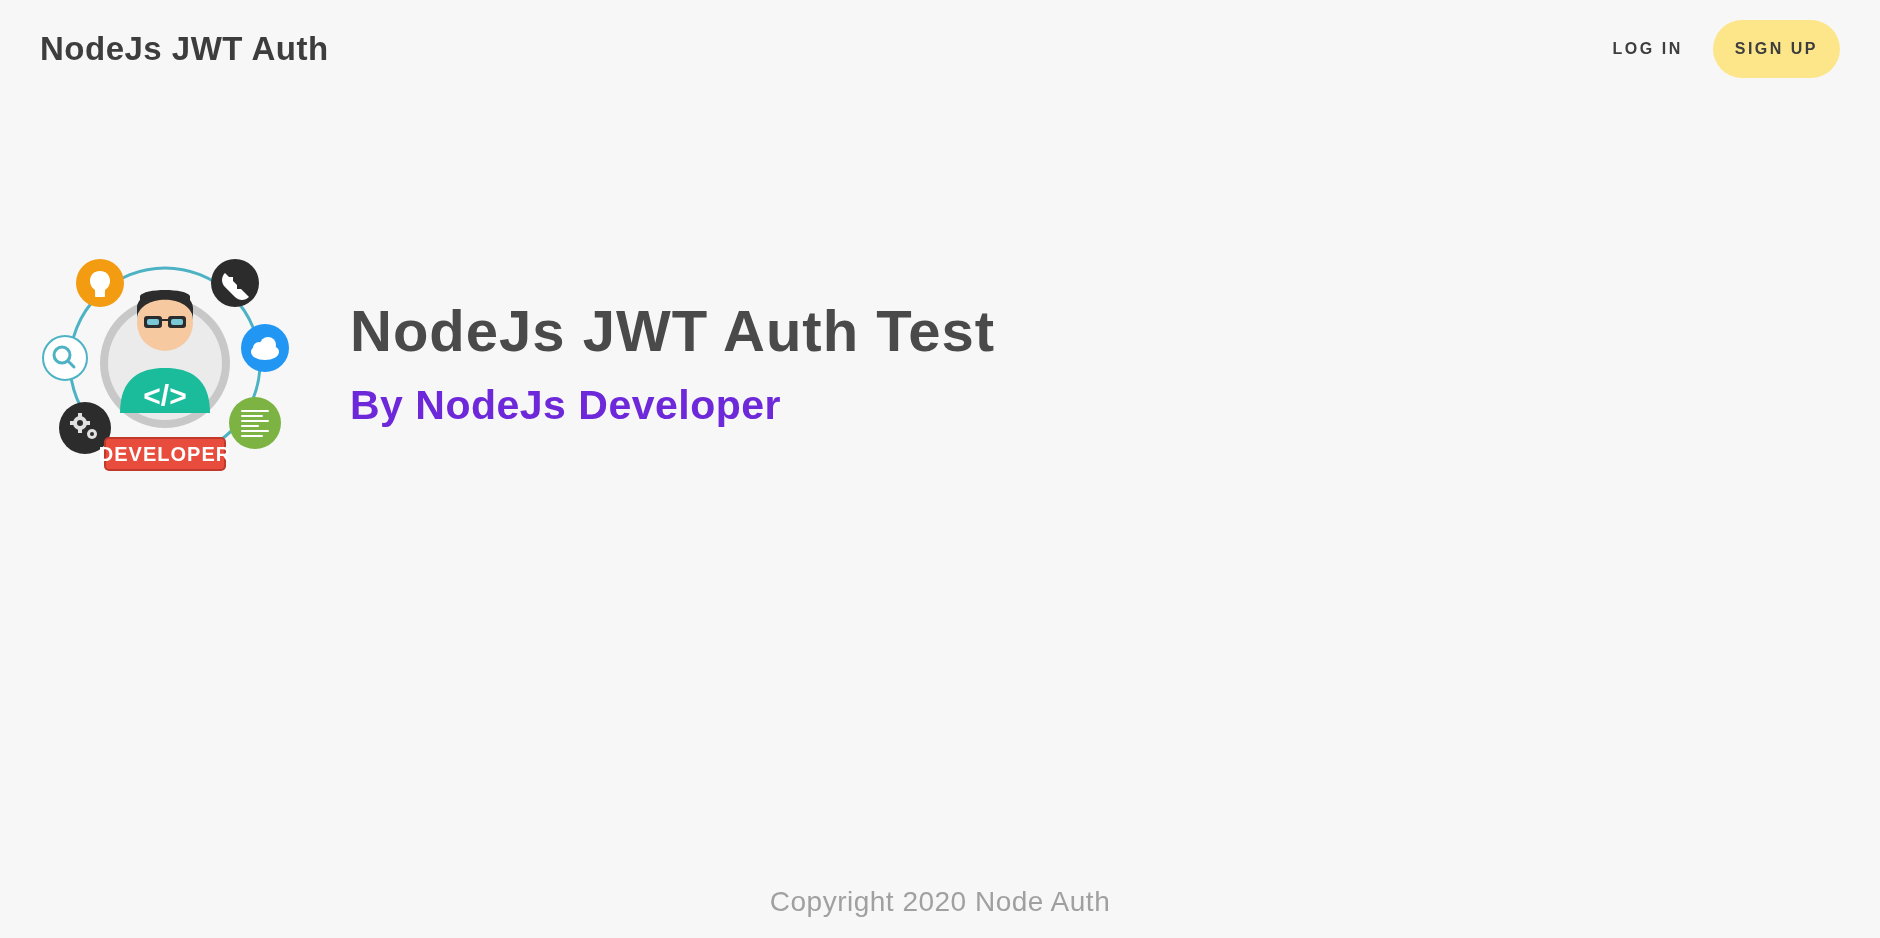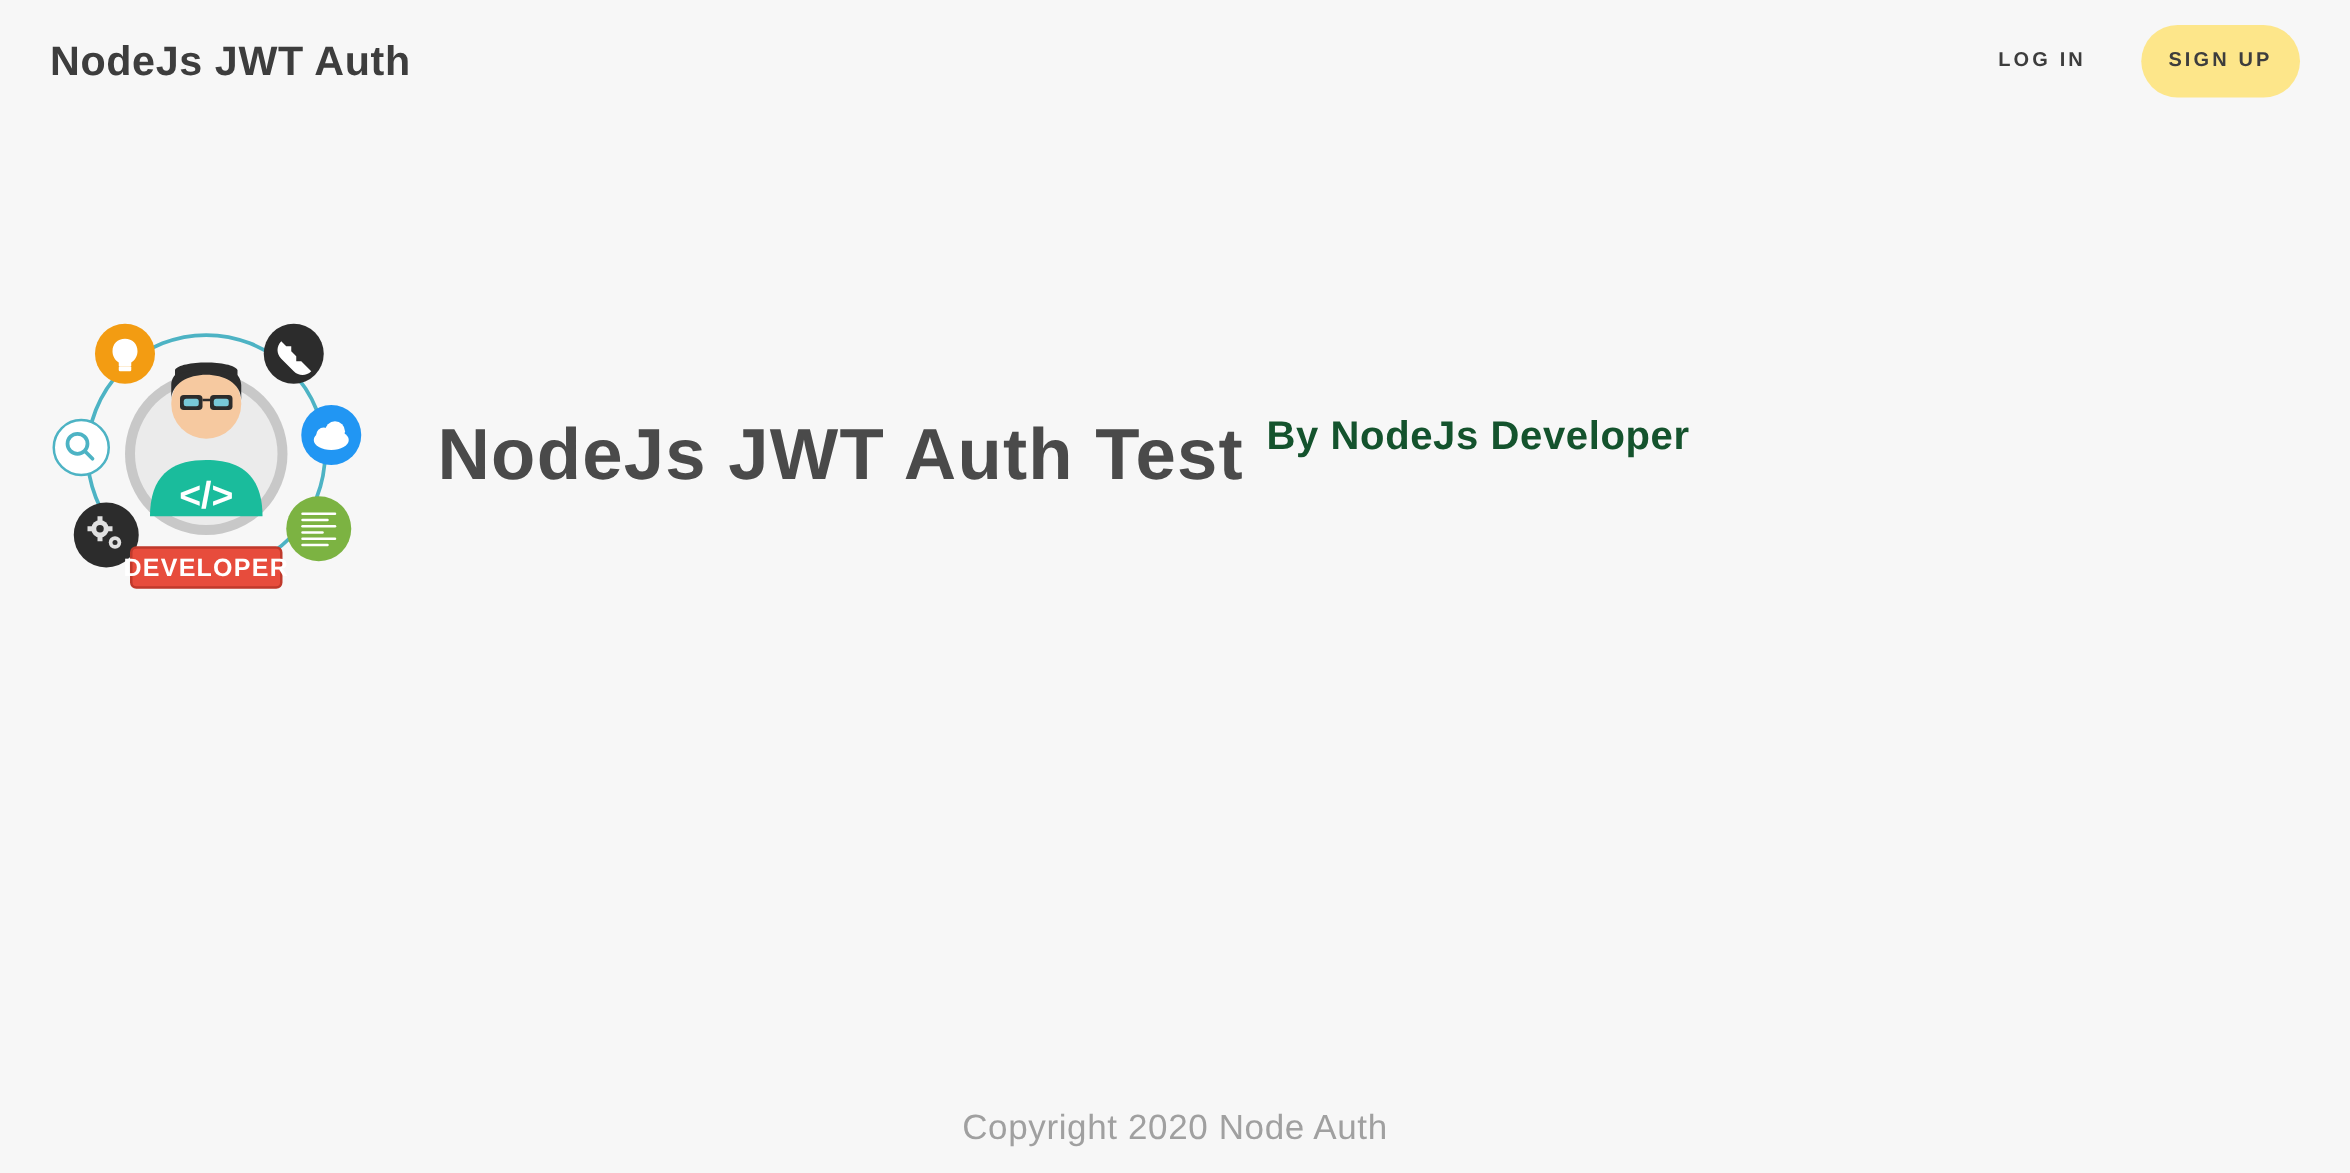--- a/index.html
+++ b/index.html
@@ -26,21 +26,21 @@
     .logo {
       font-size: 33px;
       font-weight: 700;
       color: #3d3d3d;
       letter-spacing: 0.5px;
     }
     
     .nav-right {
       display: flex;
       align-items: center;
-      gap: 44px;
+      gap: 30px;
     }
     
     .nav-link {
       font-size: 16px;
       font-weight: 700;
       letter-spacing: 2.5px;
       color: #3d3d3d;
       text-decoration: none;
       cursor: pointer;
     }
@@ -71,37 +71,36 @@
     }
     
     .hero-image {
       width: 250px;
       height: 250px;
       flex-shrink: 0;
     }
     
     .hero-text {
       display: flex;
-      flex-direction: row;
+      flex-direction: column;
       gap: 18px;
     }
     
     .hero-title {
       font-size: 58px;
       font-weight: 700;
       color: #4a4a4a;
       letter-spacing: 1px;
     }
     
     .hero-subtitle {
-      font-size: 32px;
+      font-size: 41px;
       font-weight: 600;
-      color: #14532d;
+      color: #6d28d9;
       letter-spacing: 0.5px;
-      text-align: center;
     }
     
     .hero-button-wrap {
       margin-top: 20px;
     }
     
     .footer {
       text-align: center;
       padding: 20px 0;
       font-size: 28px;

